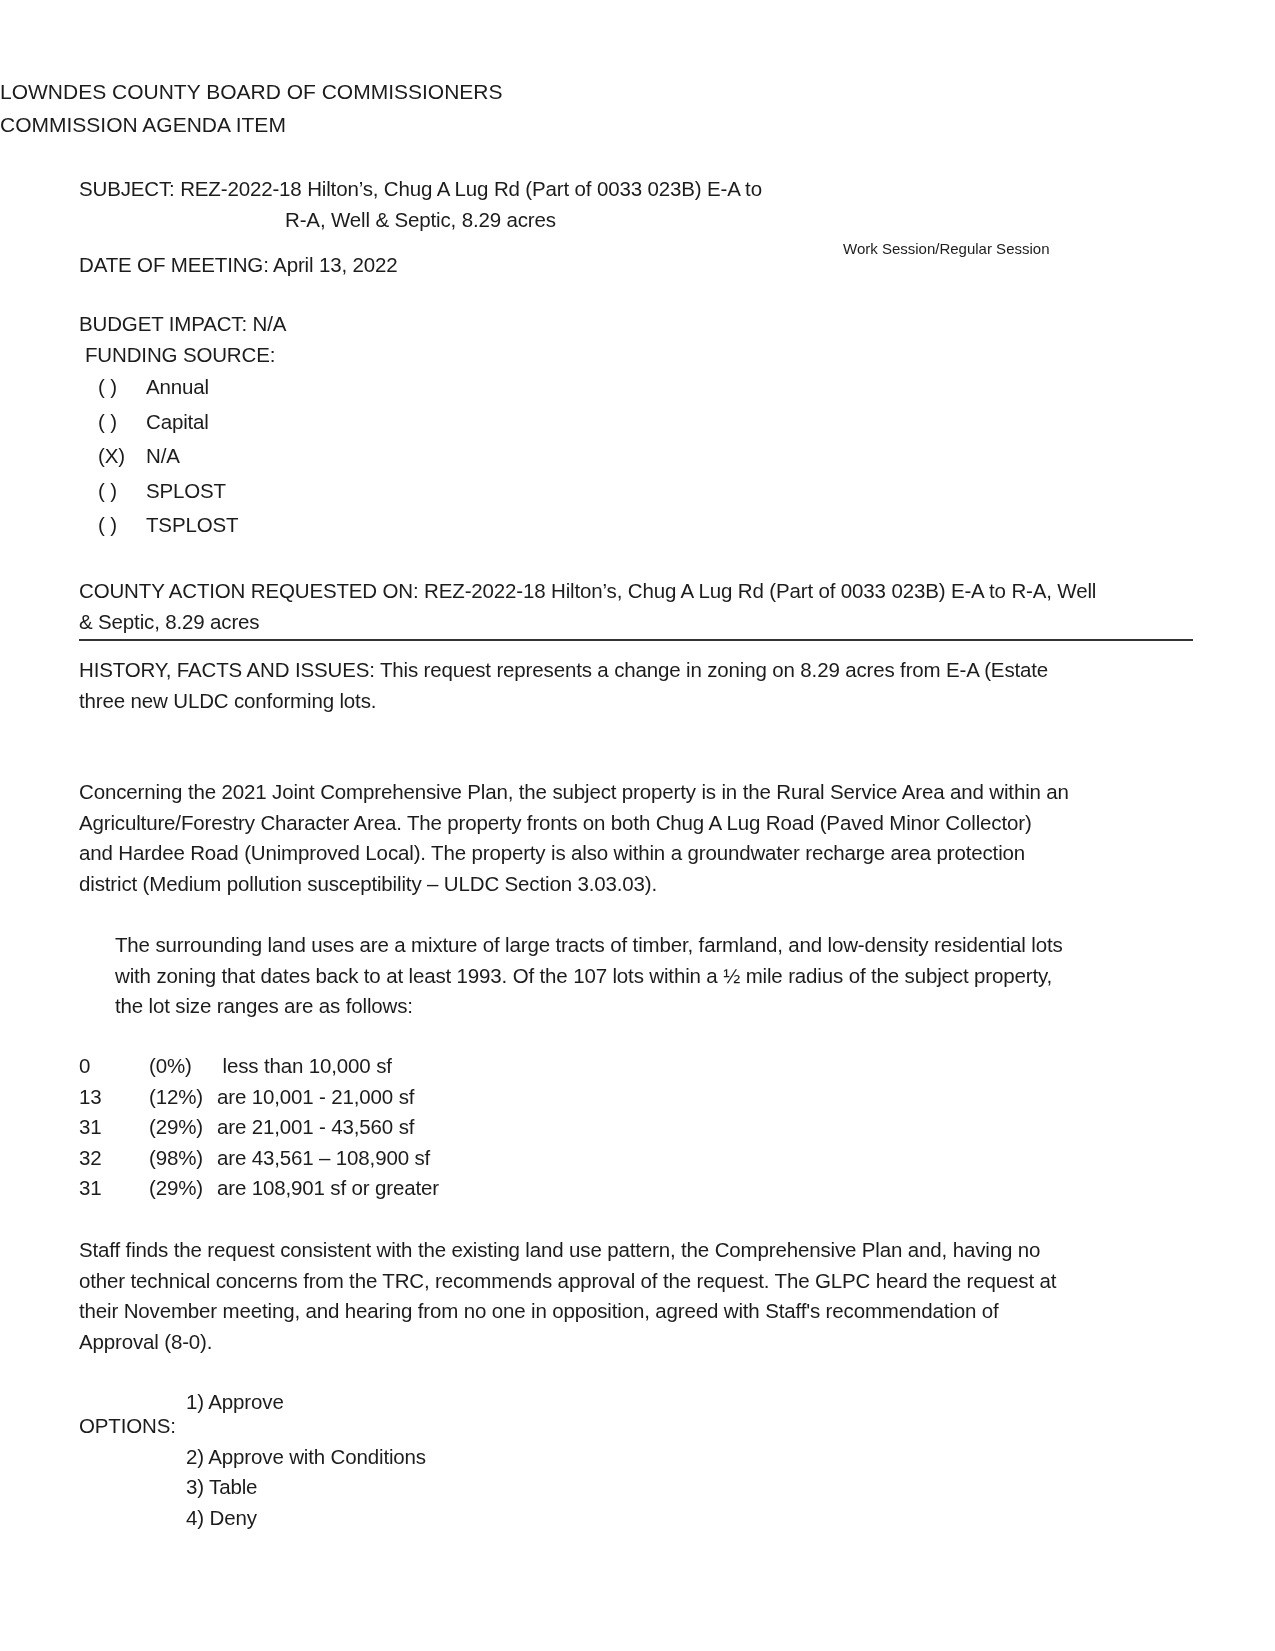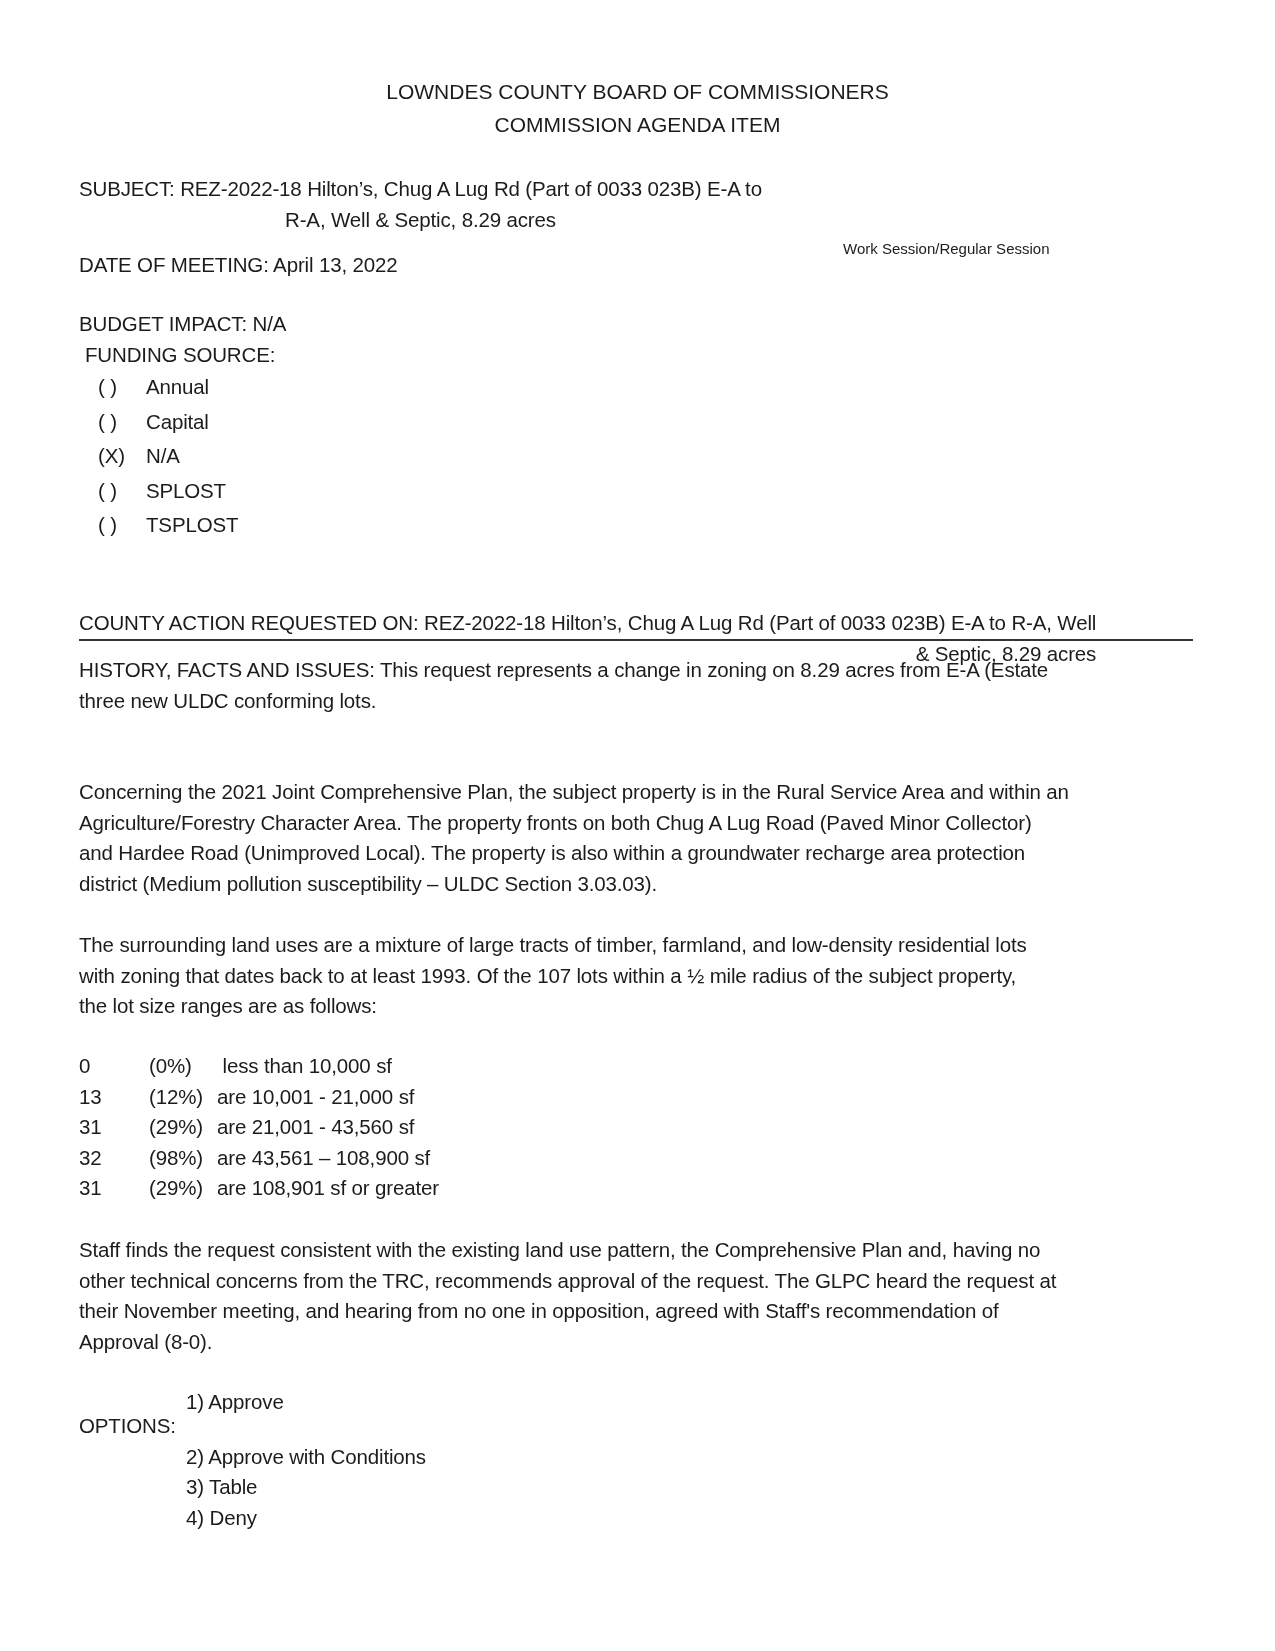--- a/index.html
+++ b/index.html
@@ -1,19 +1,19 @@
 <!DOCTYPE html>
 <html><head>
 <meta charset="utf-8">
 <style>
   html, body { margin: 0; padding: 0; background: #ffffff; }
   body { width: 1275px; height: 1651px; position: relative; overflow: hidden;
          font-family: "Liberation Sans", "DejaVu Sans", sans-serif; color: #1c1c1c; }
   .blk { position: absolute; left: 79px; font-size: 20.5px; line-height: 30.5px; letter-spacing: -0.15px; white-space: nowrap; }
-  .title { position: absolute; left: 0; width: 1275px; text-align: center; font-size: 21px; line-height: 33px; }
+  .title { position: absolute; left: 0; width: 1275px; font-size: 21px; line-height: 33px; }
   .right { position: absolute; left: 843px; font-size: 15px; }
   .rule { position: absolute; left: 79px; width: 1114px; height: 0; border-top: 2px solid #333; }
   .fs-item { display: flex; }
   .fs-mark { width: 48px; padding-left: 19px; }
   .lot-row { display: flex; }
   .lot-n { width: 70px; }
   .lot-p { width: 68px; }
   .opt-row { display: flex; }
   .opt-label { width: 107px; margin-top: 24px; }
 </style>
@@ -53,40 +53,40 @@
         <span class="fs-mark">( )</span>
         <span>SPLOST</span>
       </div>
       <div class="fs-item">
         <span class="fs-mark">( )</span>
         <span>TSPLOST</span>
       </div>
     </div>
   </div>
 
-  <div class="blk" style="top:608px;text-align:right;">
+  <div class="blk" style="top:576px;">
     <div>COUNTY ACTION REQUESTED ON: REZ-2022-18 Hilton’s, Chug A Lug Rd (Part of 0033 023B) E-A to R-A, Well</div>
     <div>&amp; Septic, 8.29 acres</div>
   </div>
 
   <div class="rule" style="top:639px;"></div>
 
   <div class="blk" style="top:655px;">
     <div>HISTORY, FACTS AND ISSUES: This request represents a change in zoning on 8.29 acres from E-A (Estate</div>
     <div>three new ULDC conforming lots.</div>
   </div>
 
   <div class="blk" style="top:777px;">
     <div>Concerning the 2021 Joint Comprehensive Plan, the subject property is in the Rural Service Area and within an</div>
     <div>Agriculture/Forestry Character Area.  The property fronts on both Chug A Lug Road (Paved Minor Collector)</div>
     <div>and Hardee Road (Unimproved Local).  The property is also within a groundwater recharge area protection</div>
     <div>district (Medium pollution susceptibility – ULDC Section 3.03.03).</div>
   </div>
 
-  <div class="blk" style="top:930px;">
+  <div class="blk" style="top:930px;margin-left:36px;">
     <div>The surrounding land uses are a mixture of large tracts of timber, farmland, and low-density residential lots</div>
     <div>with zoning that dates back to at least 1993.  Of the 107 lots within a ½ mile radius of the subject property,</div>
     <div>the lot size ranges are as follows:</div>
   </div>
 
   <div class="blk" style="top:1051px;">
     <div class="lot-row">
       <span class="lot-n">0</span>
       <span class="lot-p">(0%)</span>
       <span style="white-space:pre;"> less than 10,000 sf</span>

